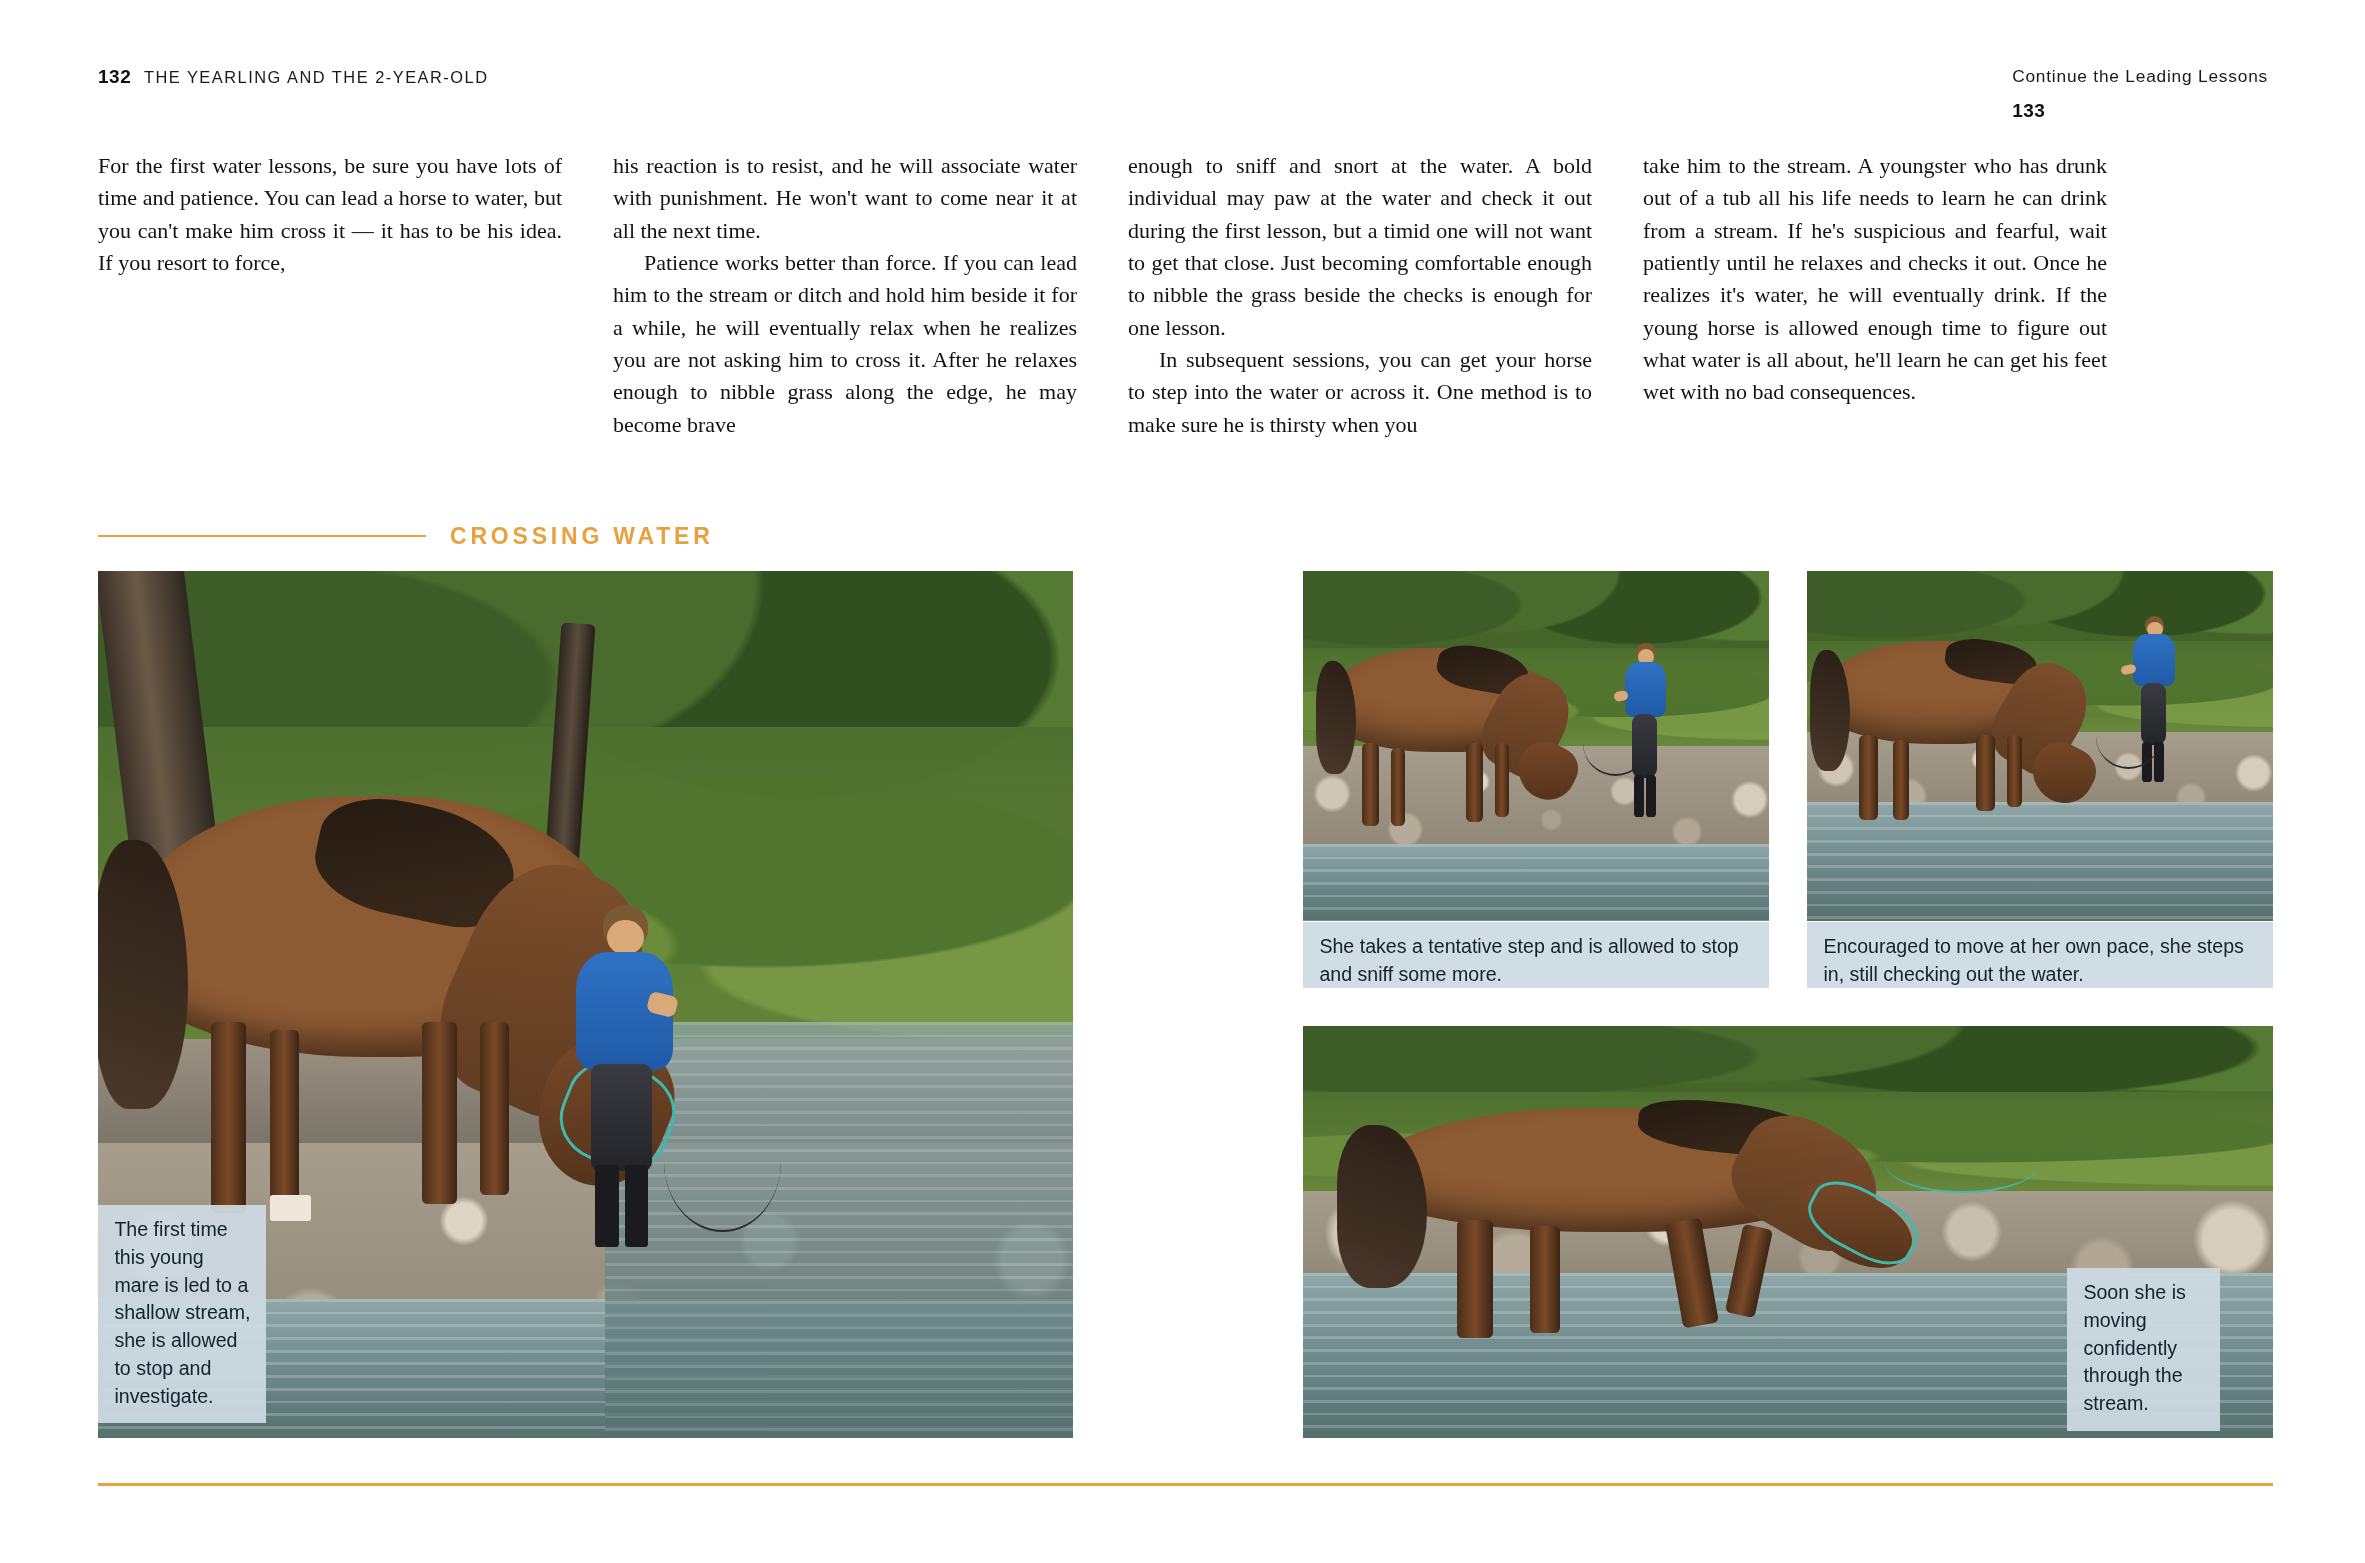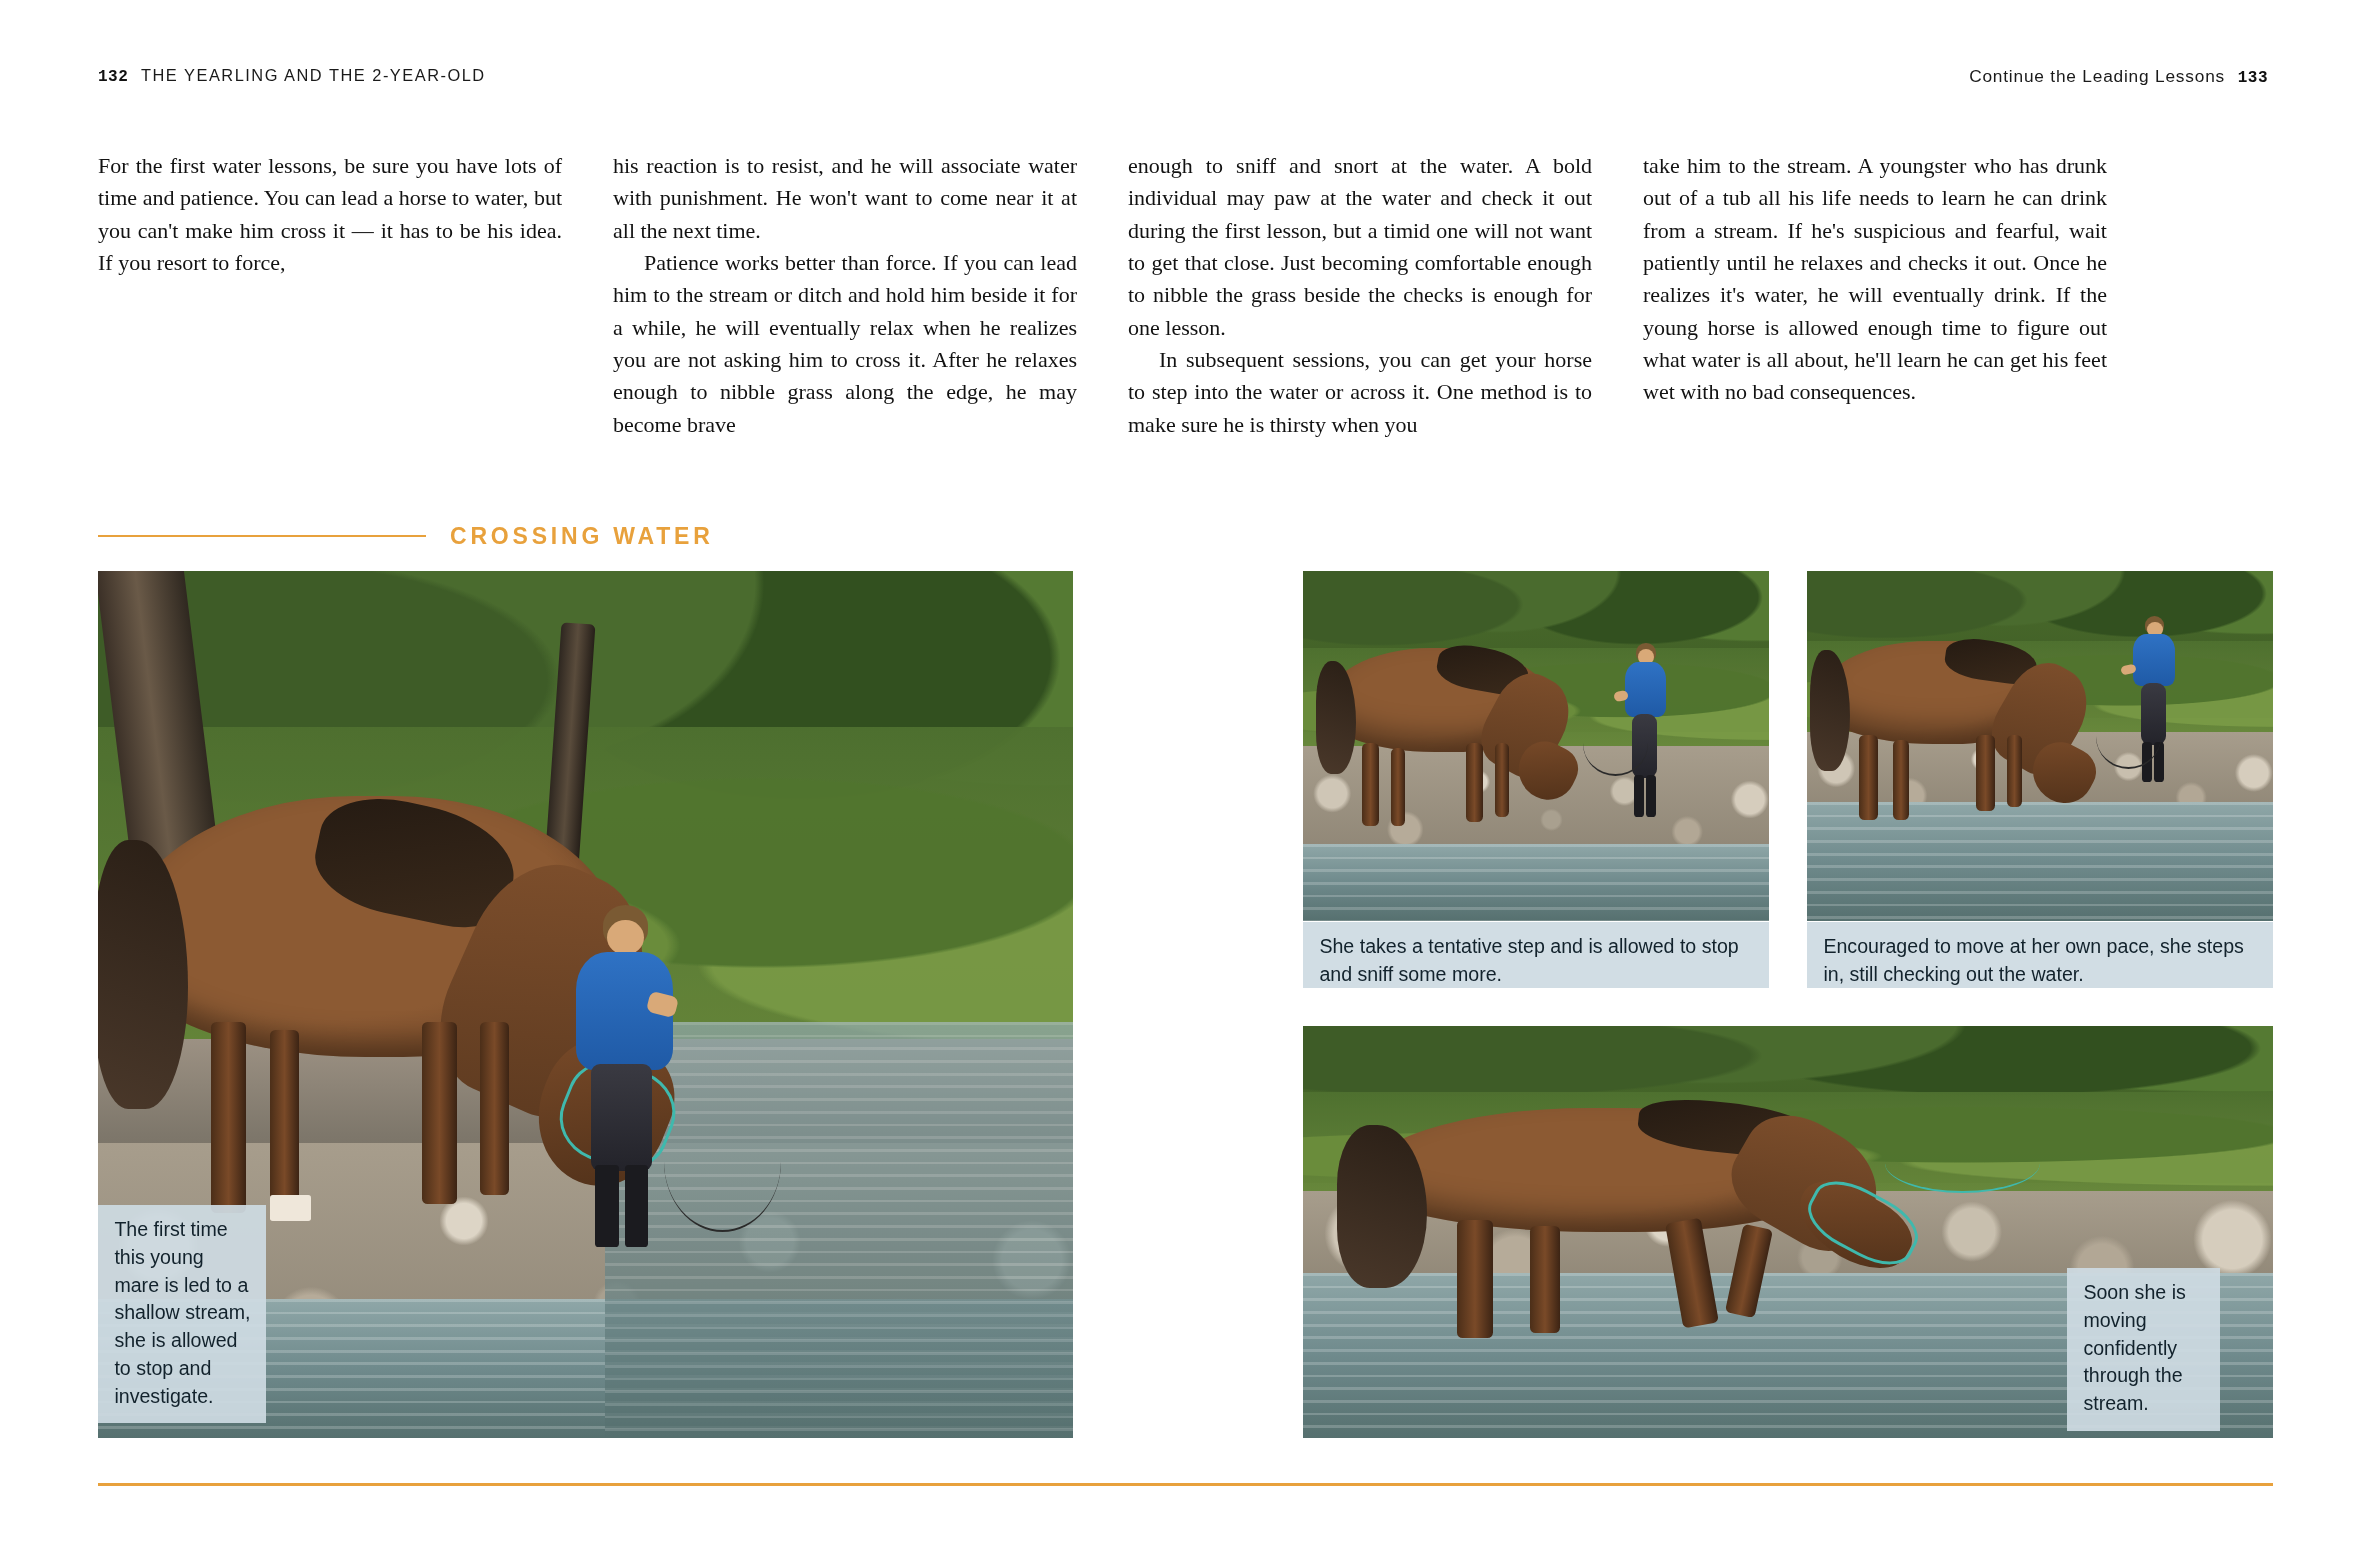--- a/index.html
+++ b/index.html
@@ -30,25 +30,25 @@
     font-family: "Liberation Sans", sans-serif;
     font-size: 17.3px;
     letter-spacing: 1.3px;
     color: #1a1a1a;
     display: flex;
     align-items: baseline;
     gap: 12.7px;
     white-space: nowrap;
   }
   .runhead.left { left: 98px; }
-  .runhead.right { right: 98px; }
+  .runhead.right { right: 98px; flex-direction: column; }
   .folio {
-    font-family: Liberation Mono, monospace;
+    font-family: Liberation Sans, sans-serif;
     font-weight: bold;
-    font-size: 16px;
+    font-size: 19px;
     letter-spacing: 0.5px;
     color: #111;
   }
   .runhead-title {
     text-transform: uppercase;
     font-size: 16.4px;
     letter-spacing: 1.5px;
   }
   .runhead.right .runhead-title {
     text-transform: none;

